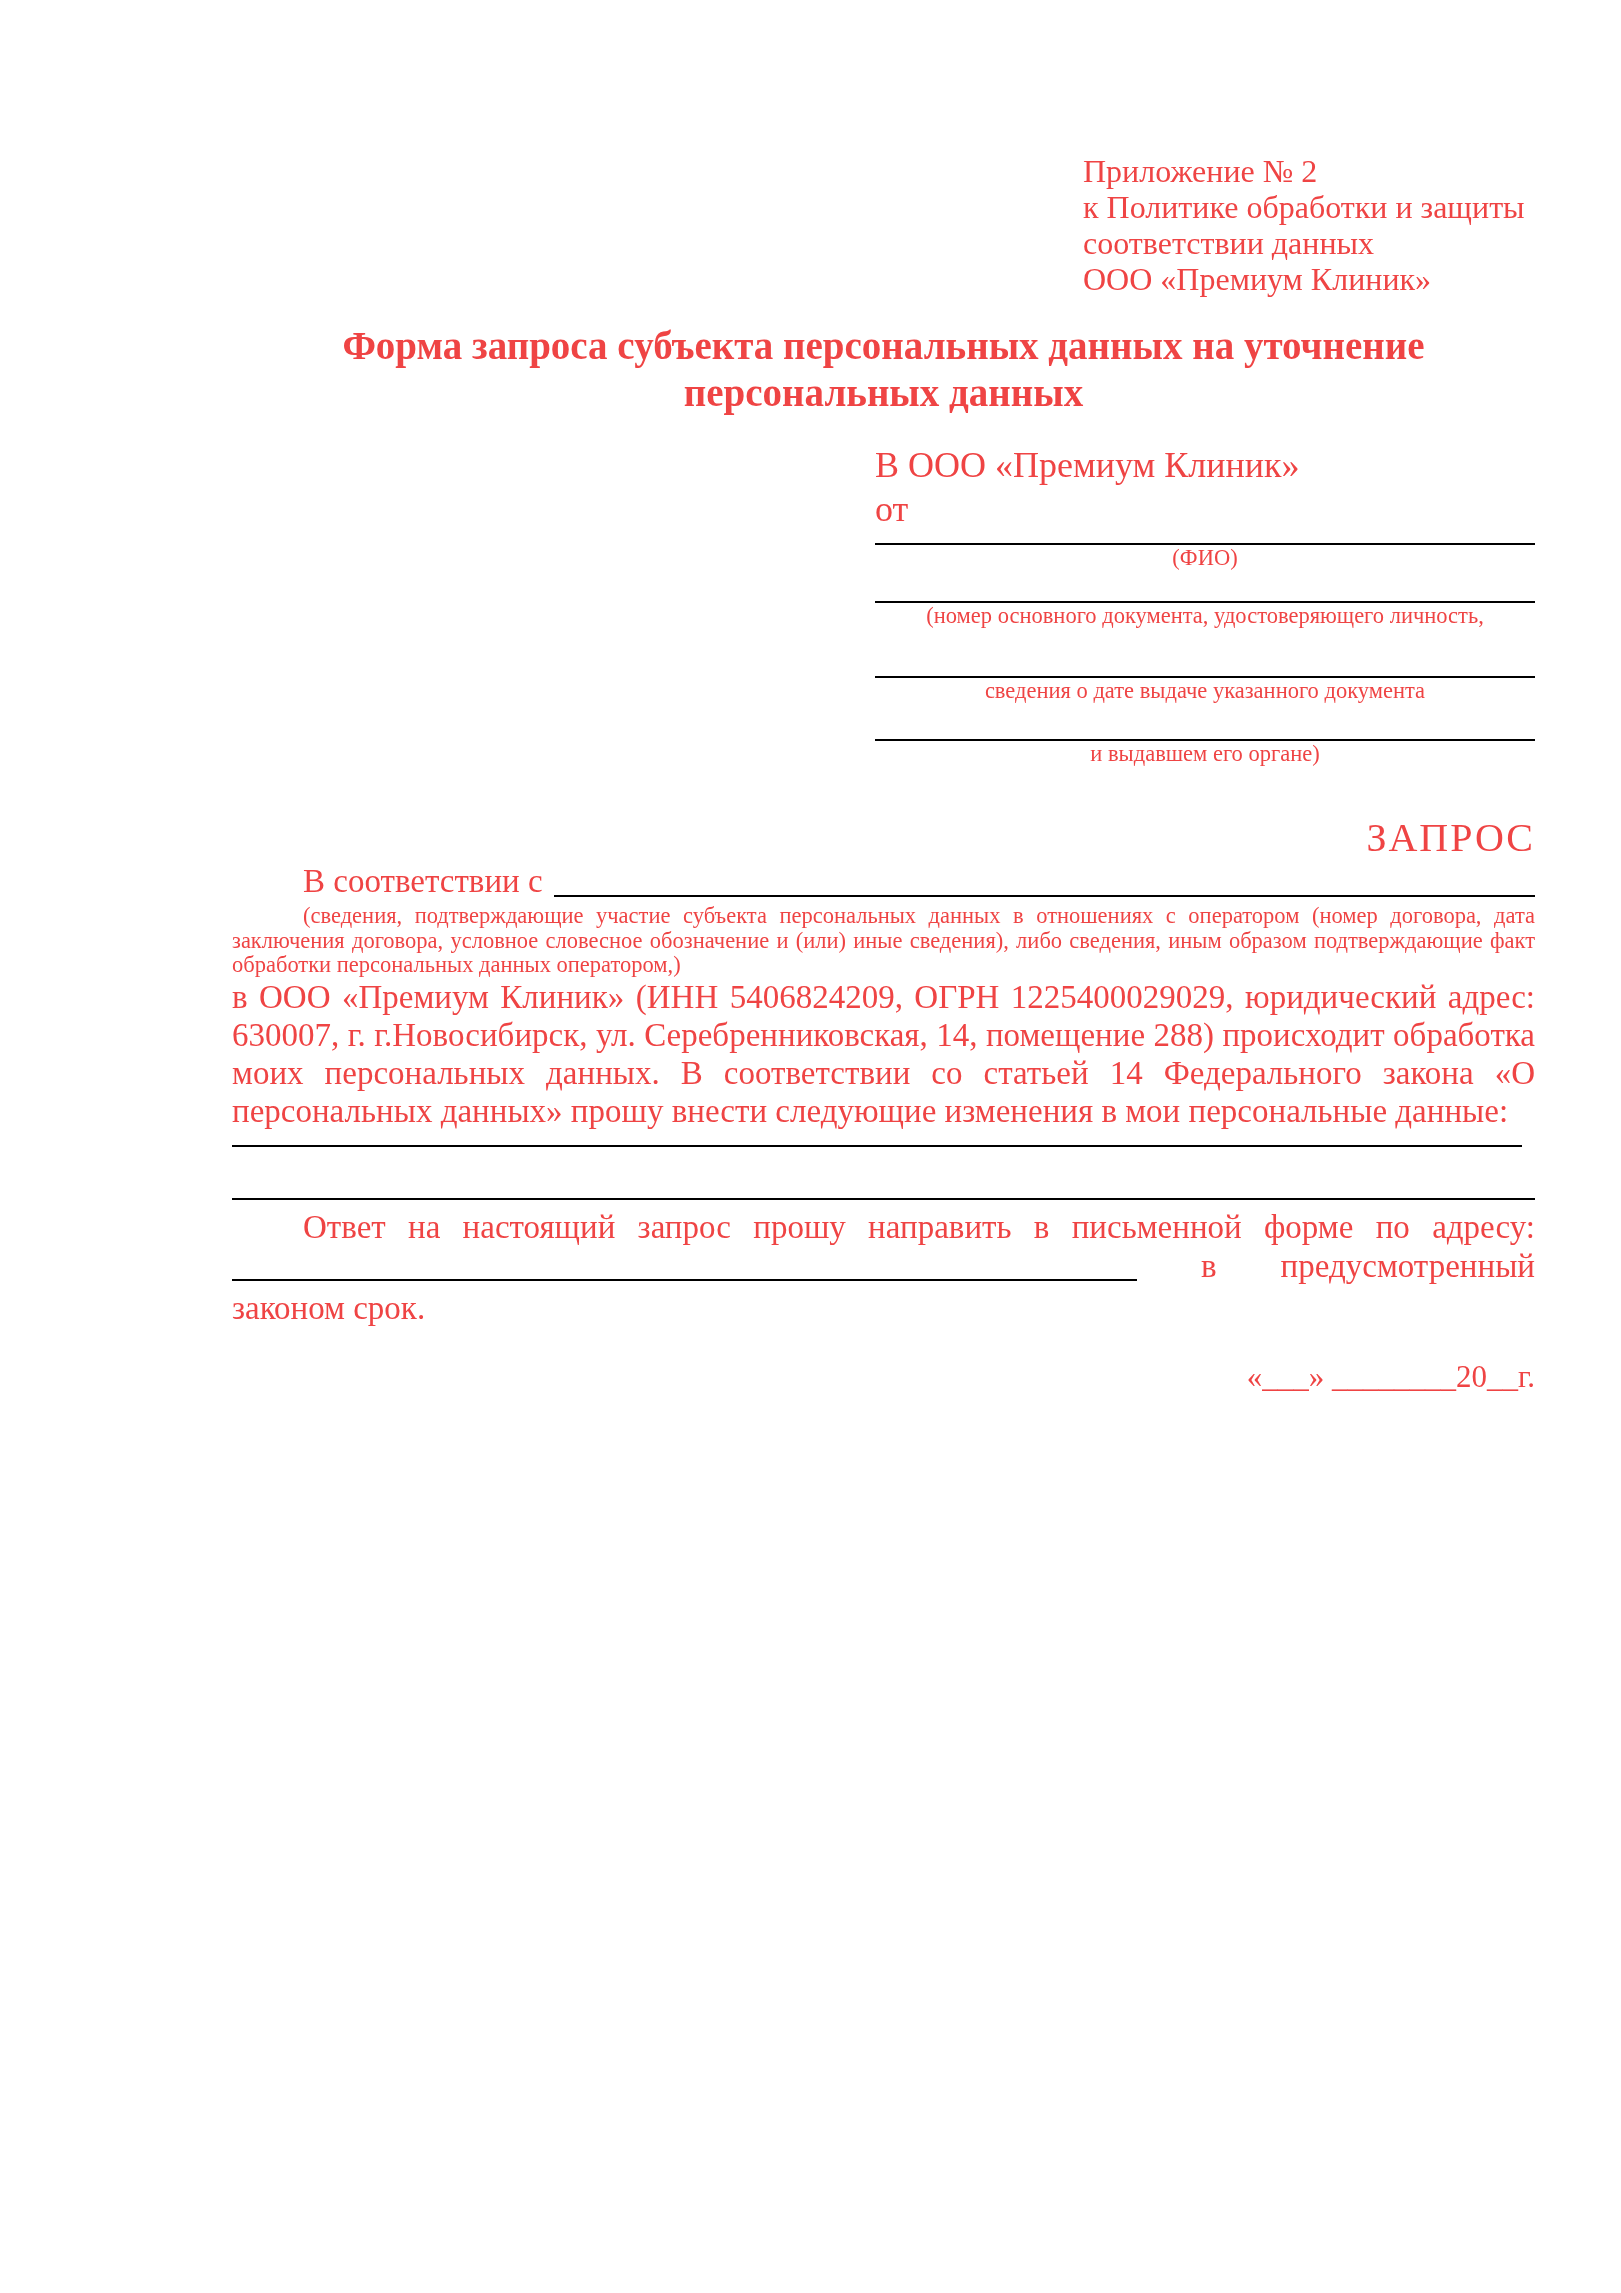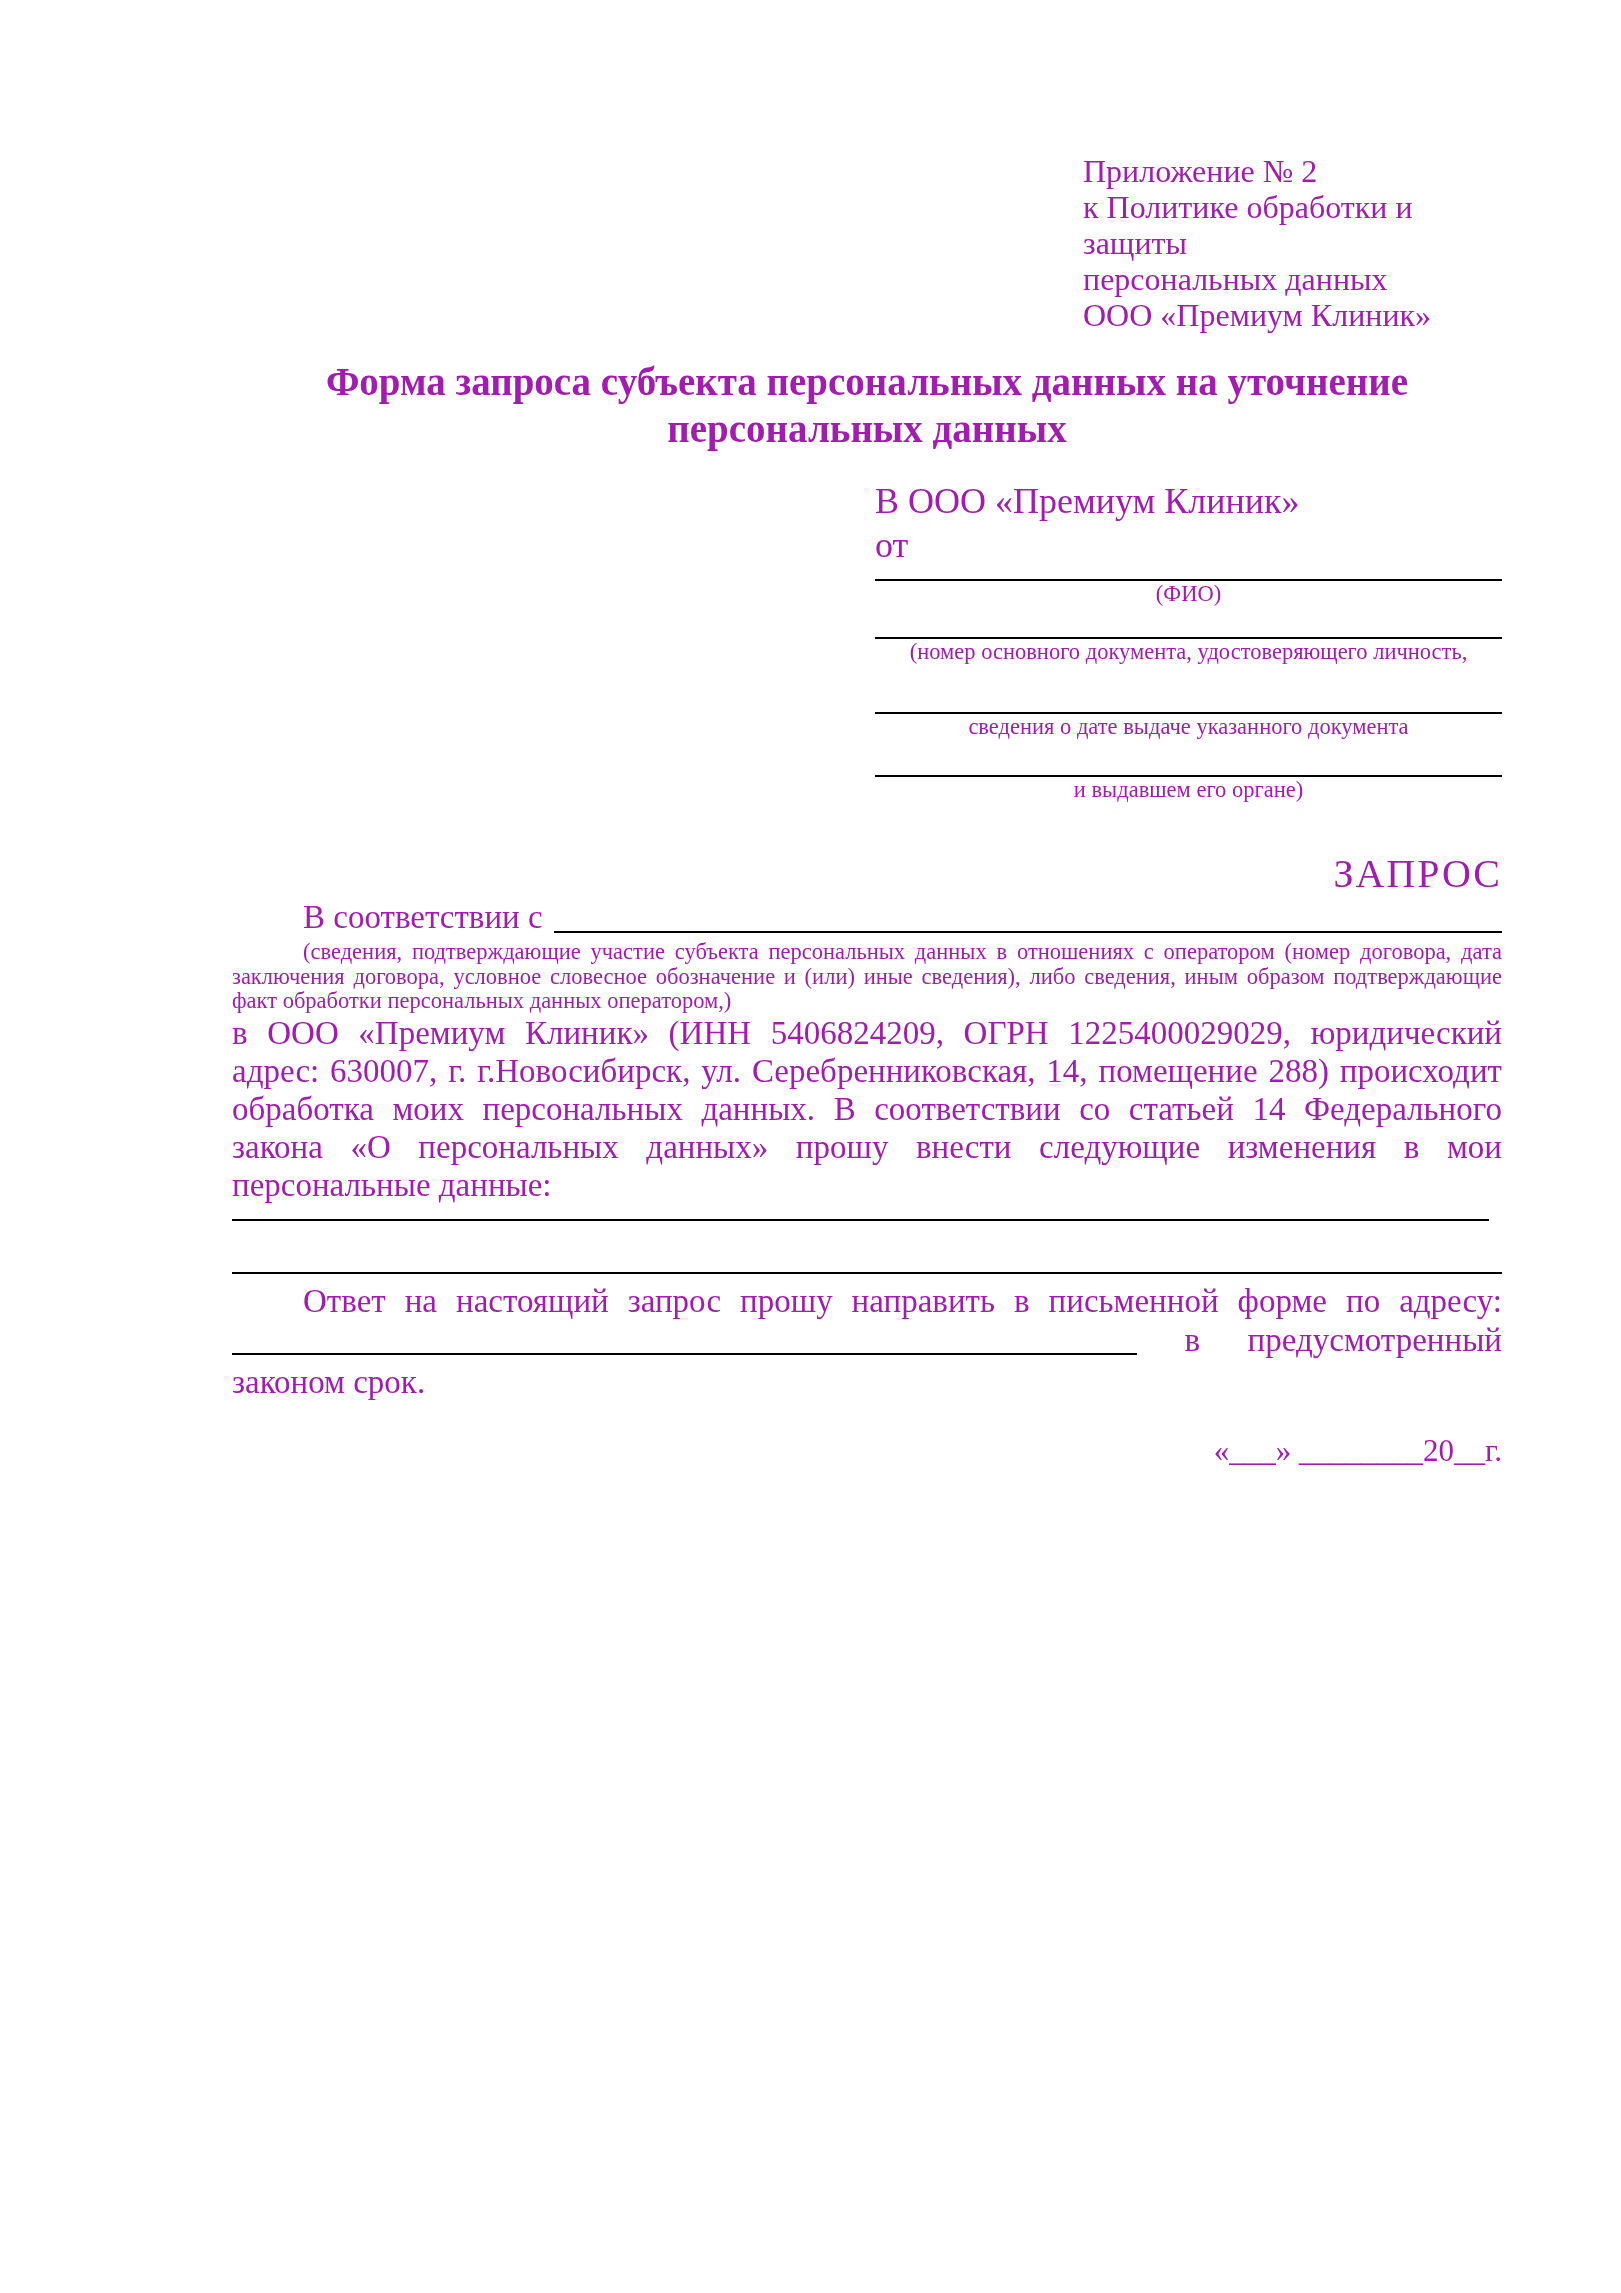--- a/index.html
+++ b/index.html
@@ -2,24 +2,24 @@
 <html><head>
 <meta charset="utf-8">
 <style>
   html, body { margin: 0; padding: 0; background: #888; }
   .page {
     position: relative;
     width: 1621px;
     height: 2294px;
     margin: 0 auto;
     background: #ffffff;
-    color: #a21caf;
+    color: #ef4444;
     font-family: "Liberation Serif", "DejaVu Serif", serif;
     box-sizing: border-box;
-    padding: 153px 119px 0 232px;
+    padding: 153px 86px 0 232px;
     overflow: hidden;
   }
   
   .appendix { margin-left: 851px; font-size: 32px; line-height: 36px; }
   
   .title {
     margin-top: 25px;
     font-size: 39px;
     font-weight: bold;
     line-height: 47px;
@@ -118,21 +118,21 @@
   }
 </style>
 </head>
 <body>
 
 <div class="page">
 
   <div class="appendix">
     <div>Приложение № 2</div>
     <div>к Политике обработки и защиты</div>
-    <div>персональных данных</div>
+    <div>соответствии данных</div>
     <div>ООО «Премиум Клиник»</div>
   </div>
 
   <div class="title">Форма запроса субъекта персональных данных на уточнение персональных данных</div>
 
   <div class="addressee">
     <div class="addr-line">В ООО «Премиум Клиник»</div>
     <div class="addr-line">от</div>
 
     <div>

